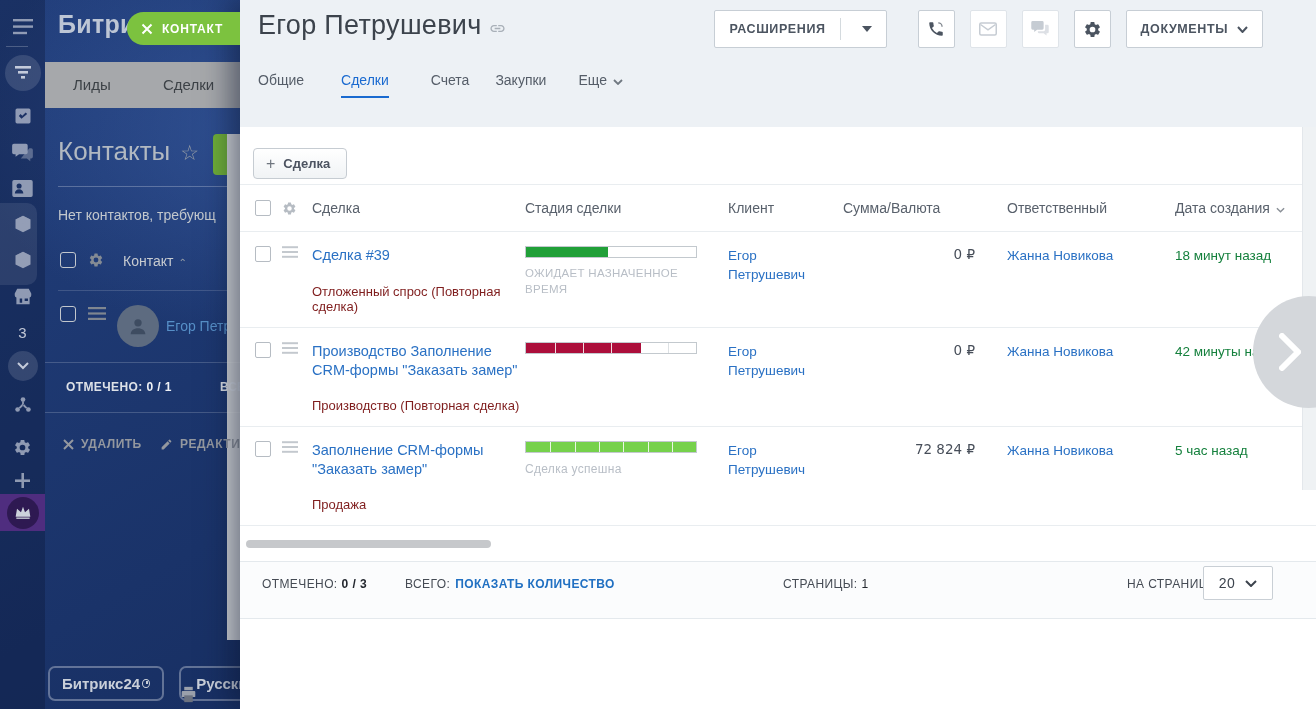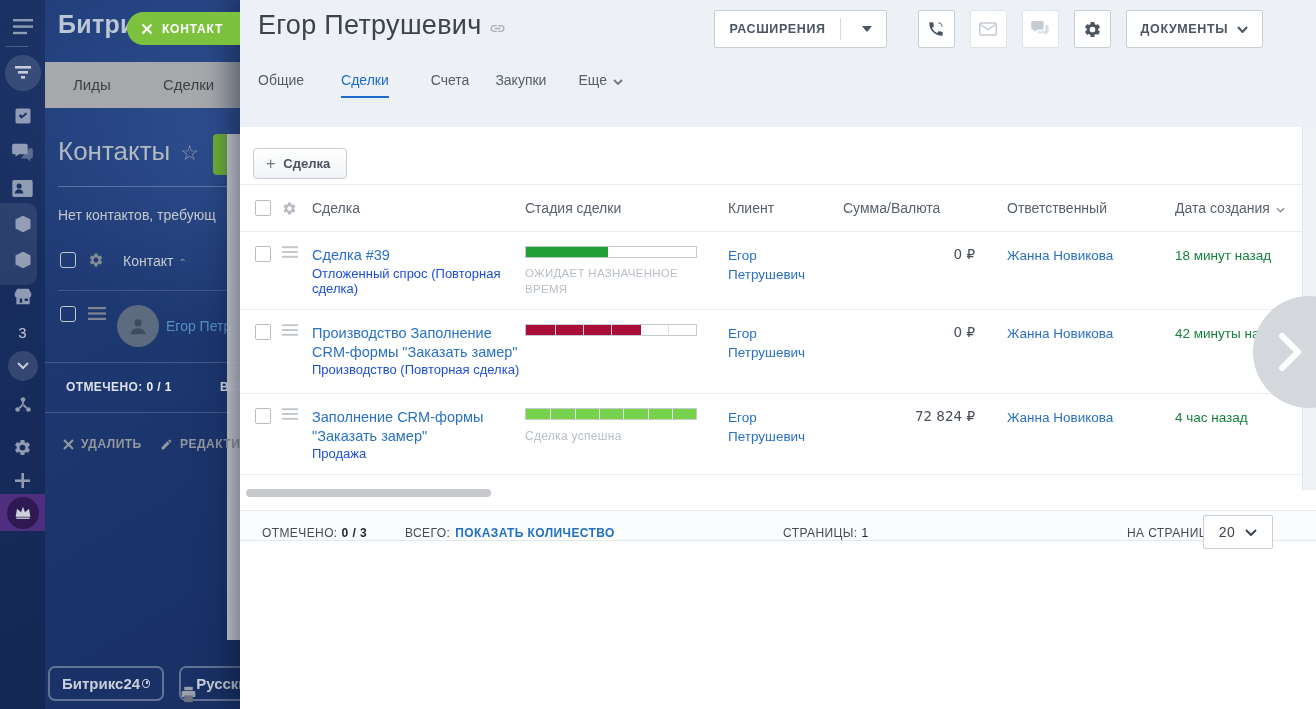--- a/index.html
+++ b/index.html
@@ -87,34 +87,34 @@
   .checkbox { width:16px; height:16px; border:1px solid #b6bcc3; border-radius:2px; background:#fff; cursor:pointer; }
   .cell-gear { color:#b6bcc3; display:flex; align-items:flex-start; }
   .c-deal { padding-left:6px; } .c-stage { padding-left:5px; } .c-client { padding-left:13px; }
   .c-sum { padding-left:18px; } .c-resp { padding-left:32px; } .c-date { padding-left:0; }
   .sort-caret { margin-left:6px; color:#8a9097; }
 
   .drow { padding:0; }
   .drow > div { padding-top:14px; padding-bottom:12px; }
   .r0 { min-height:68px; } .r1 { min-height:84px; } .r2 { min-height:71px; }
   .deal-link { font-size:14.5px; color:#2a71c4; line-height:1.28; cursor:pointer; }
-  .deal-sub { font-size:13px; color:#1d4ed8; line-height:1.22; margin-top:1px; }
+  .deal-sub { font-size:13px; color:#7f1d1d; line-height:1.22; margin-top:19px; }
   .stagebar { position:relative; width:172px; height:12px; border:1px solid #c3c9ce; background:#fff; overflow:hidden; }
   .stagebar .fill { position:absolute; left:0; top:0; bottom:0; }
   .tick { position:absolute; top:0; bottom:0; width:1px; }
   .stage-label { margin-top:8px; font-size:11.5px; letter-spacing:.3px; color:#b8bec6; line-height:1.35; width:176px; text-transform:uppercase; }
   .stage-label.lc { text-transform:none; font-size:12px; }
   .client-link, .resp-link { font-size:13.5px; color:#2a71c4; line-height:1.3; cursor:pointer; }
   .sum-val { font-size:13.5px; color:#474e59; text-align:right; font-family:"DejaVu Sans","Liberation Sans",sans-serif; }
   .date-val { font-size:13.5px; color:#15803d; white-space:nowrap; }
 
   .scrollbar-zone { position:relative; height:35px; }
   .scroll-thumb { position:absolute; left:6px; top:14px; width:245px; height:8px; border-radius:4px; background:#c6c8cb; cursor:pointer; }
 
-  .pfooter { position:relative; height:31px; background:#fbfcfd; border-top:1px solid #e4e9ed; border-bottom:1px solid #e4e9ed; font-size:12px; letter-spacing:.4px; }
+  .pfooter { position:relative; height:58px; background:#fbfcfd; border-top:1px solid #e4e9ed; border-bottom:1px solid #e4e9ed; font-size:12px; letter-spacing:.4px; }
   .pf-item { position:absolute; top:15px; white-space:nowrap; color:#454b54; text-transform:uppercase; }
   .pf-item b { color:#23272e; margin-left:4px; }
   .pf-link { color:#2170c2; font-weight:bold; margin-left:5px; cursor:pointer; }
   .pp-box { position:absolute; left:963px; top:4px; width:70px; height:34px; border:1px solid #c9cfd5; border-radius:2px; background:#fff; display:flex; align-items:center; justify-content:center; gap:10px; font-size:14px; color:#3c434d; cursor:pointer; }
 
   .gutter { position:absolute; right:0; top:127px; width:14px; height:363px; background:#eff2f4; border-left:1px solid #e3e7eb; }
 
   
   .chip { position:absolute; left:127px; top:12px; width:113px; height:33px; background:#7cc23f; border-radius:17px 0 0 17px; display:flex; align-items:center; padding-left:14px; gap:9px; z-index:30; }
   .chip-x { color:#fff; display:flex; cursor:pointer; }
@@ -471,21 +471,21 @@
               <span class="tick" style="left: 71.5%; background: rgba(255, 255, 255, 0.85);"></span>
               <span class="tick" style="left: 85.8%; background: rgba(255, 255, 255, 0.85);"></span>
             </div>
             <div class="stage-label lc">Сделка успешна</div>
           </div>
         <div class="c-client"><span class="client-link">Егор Петрушевич</span></div>
         <div class="c-sum">
             <div class="sum-val">72 824 ₽</div>
           </div>
         <div class="c-resp"><span class="resp-link">Жанна Новикова</span></div>
-        <div class="c-date"><span class="date-val">4 час назад</span></div>
+        <div class="c-date"><span class="date-val">5 час назад</span></div>
       </div>
     </div>
 
     <div class="scrollbar-zone">
       <div class="scroll-thumb"></div>
     </div>
 
     <div class="pfooter">
       <div class="pf-item" style="left:22px;"><span>ОТМЕЧЕНО:</span><b>0 / 3</b></div>
       <div class="pf-item" style="left:165px;"><span>ВСЕГО:</span><span class="pf-link">ПОКАЗАТЬ КОЛИЧЕСТВО</span></div>

